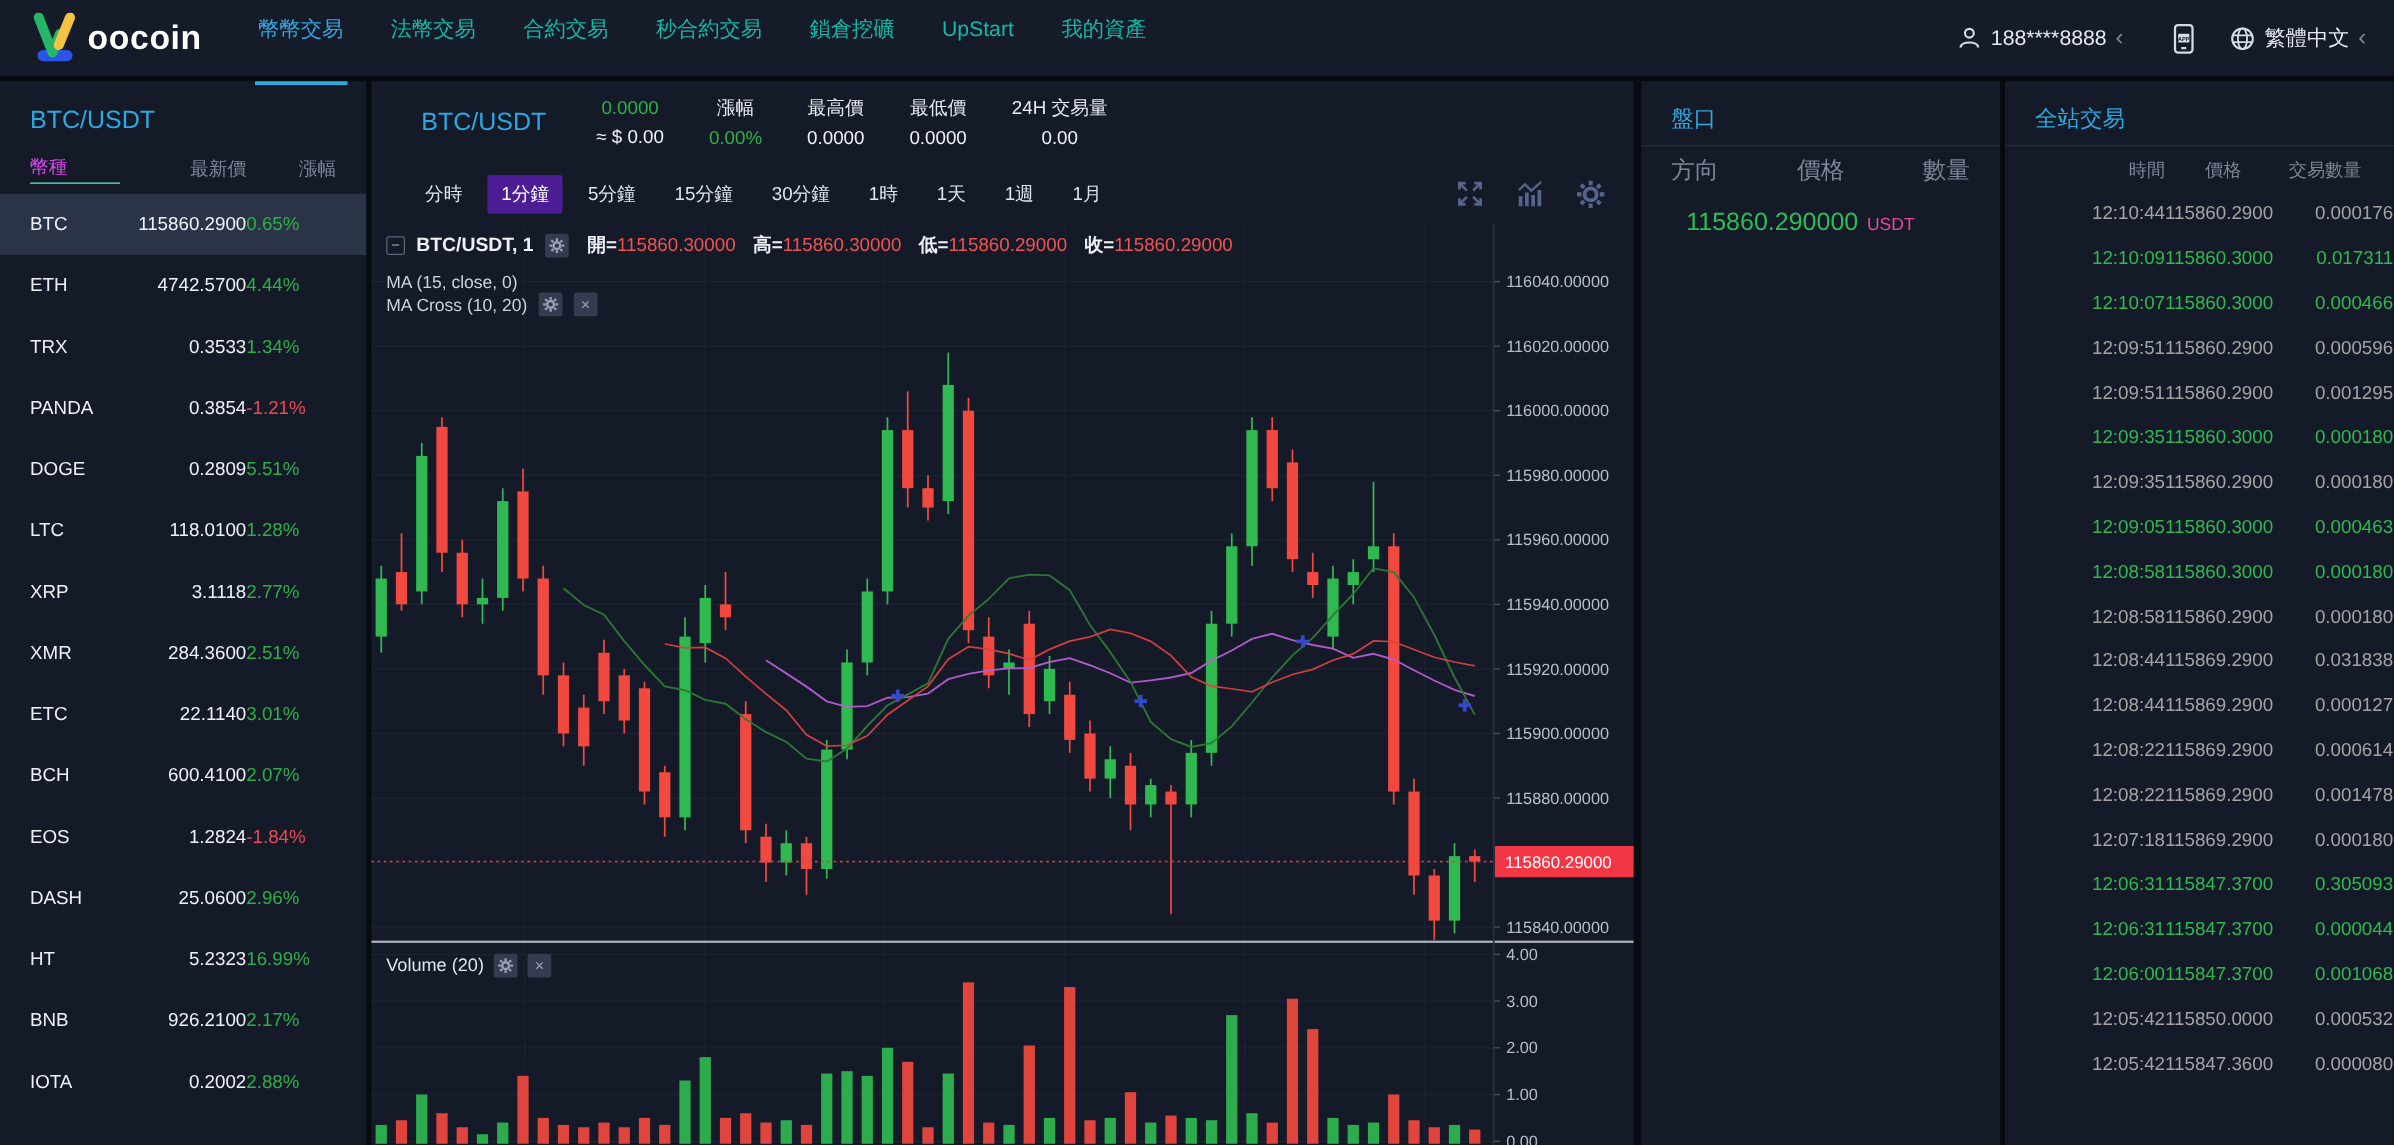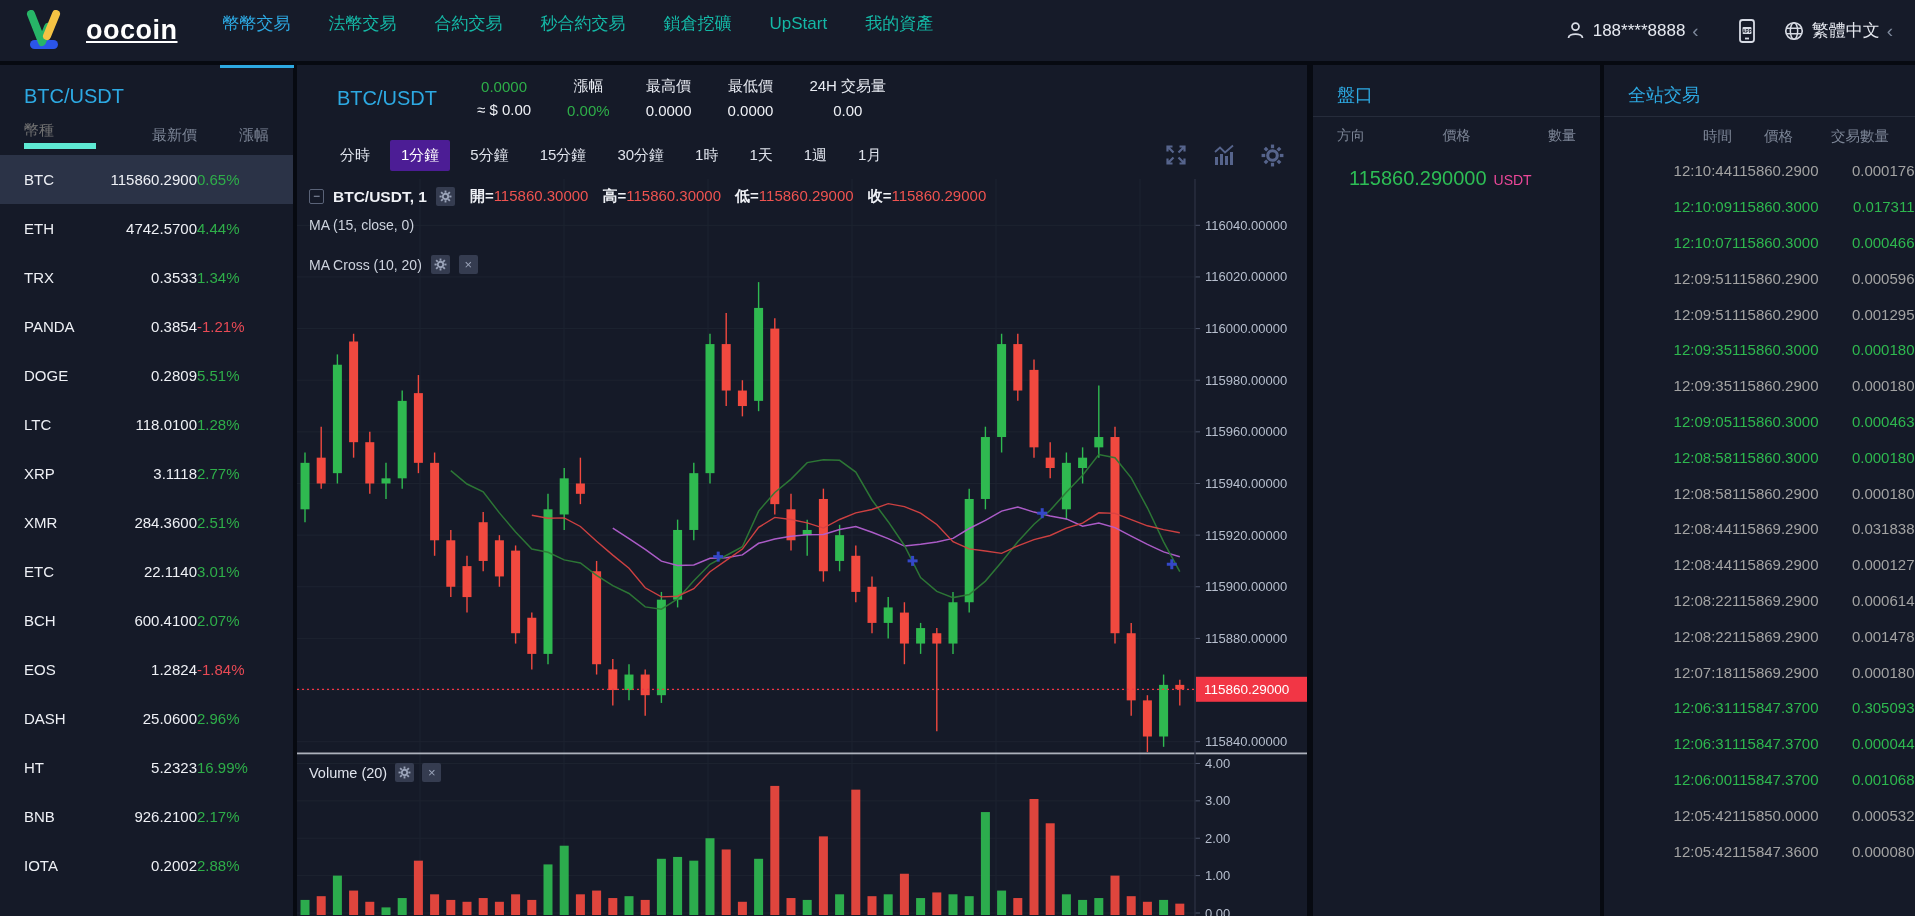--- a/index.html
+++ b/index.html
@@ -2,42 +2,42 @@
 <html><head>
 <meta charset="utf-8">
 <style>
   * { margin:0; padding:0; box-sizing:border-box; }
   html,body { width:1915px; height:916px; overflow:hidden; background:#070a11;
     font-family:"Liberation Sans","DejaVu Sans",sans-serif; color:#dfe3ec; }
 
   
   .nav { height:61px; background:#161b29; display:flex; align-items:center; }
   .logo { display:flex; align-items:center; margin-left:22px; cursor:pointer; }
-  .logo-text { font-size:27px; font-weight:bold; color:#ffffff; letter-spacing:.5px; margin-left:20px;text-decoration:underline; }
+  .logo-text { font-size:27px; font-weight:bold; color:#ffffff; letter-spacing:.5px; margin-left:4px; }
   .menu { display:flex; height:75px; margin-left:26px; }
   .nav-item { position:relative; line-height:61px; padding:0 19px; font-size:17px; color:#14b8a6; cursor:pointer; white-space:nowrap; }
   .nav-item.active { color:#2da9e2; }
   .nav-item.active::after { content:""; position:absolute; left:16px; right:16px; bottom:0; height:3px; background:#2da9e2; }
   .nav-right { margin-left:auto; margin-right:18px; display:flex; align-items:center; gap:9px; font-size:17px; color:#e6e9f0; }
   .chev { color:#7e899c; font-size:19px; margin:0 4px 0 0; }
   .nav-right .grp { display:flex; align-items:center; gap:7px; cursor:pointer; }
   .nav-right .sp { width:14px; }
 
   
   .main { display:flex; padding-top:4px; height:855px; }
   .panel { background:#151a28; height:897px; }
   .market { width:293px; }
   .chartp { width:1010px; margin-left:4px; position:relative; }
   .book   { width:287px; margin-left:6px; }
   .trades { width:311px; margin-left:4px; }
 
   
   .mtitle { padding:20px 0 0 24px; font-size:20px; color:#2da9e2; height:50px; }
   .mhead { display:flex; align-items:center; height:40px; padding:0 24px; font-size:15px; color:#7c8596; }
-  .mhead .c1 { width:72px; color:#737373; border-bottom:6px solid #5eead4; padding-bottom:3px; cursor:pointer; }
+  .mhead .c1 { width:72px; color:#d946ef; border-bottom:1px solid #5eead4; padding-bottom:3px; cursor:pointer; }
   .mhead .c2 { flex:1; text-align:right; }
   .mhead .c3 { width:72px; text-align:right; }
   .mrow { display:flex; align-items:center; height:49px; padding:0 24px; font-size:15px; cursor:pointer; }
   .mrow.active { background:#2b3347; }
   .mrow .sym { width:72px; color:#eef0f5; }
   .mrow .prc { flex:1; text-align:right; color:#eef0f5; }
   .mrow .chg { width:72px; text-align:left; }
   .up { color:#2eae49; } .down { color:#e84a55; }
 
   
@@ -57,32 +57,32 @@
   .tab.active { background:#4c1d95; color:#ffffff; }
   .tools { margin-left:auto; margin-right:22px; display:flex; align-items:center; gap:24px; }
   .tools svg { cursor:pointer; }
 
   
   .canvas { position:relative; height:737px; }
   .canvas > svg { position:absolute; left:0; top:0; }
   .leg { position:absolute; left:12px; display:flex; align-items:center; gap:9px; font-size:15px; }
   .leg1 { top:8px; }
   .leg2 { top:38px; font-size:14px; color:#cdd3de; }
-  .leg3 { top:76px; font-size:14px; color:#cdd3de; }
+  .leg3 { top:55px; font-size:14px; color:#cdd3de; }
   .legvol { position:absolute; left:12px; top:584px; display:flex; align-items:center; gap:8px; font-size:14.5px; color:#dfe3ec; }
   .collapse-box { width:15px; height:15px; border:1px solid #5a6378; color:#9aa3b8; font-size:12px; line-height:13px; text-align:center; border-radius:2px; cursor:pointer; }
   .leg-title { font-weight:bold; color:#eef0f5; font-size:15.5px; }
   .chip { width:19px; height:19px; background:#353c50; border-radius:2px; display:inline-flex; align-items:center; justify-content:center; color:#9aa3b8; font-size:13px; cursor:pointer; }
   .ohlc { display:flex; gap:14px; margin-left:6px; }
   .ohlc b { color:#eef0f5; font-weight:bold; }
   .ohlc i { color:#ef5350; font-style:normal; }
 
   
   .ptitle { height:52px; padding:18px 0 0 24px; font-size:18px; color:#2da9e2; border-bottom:1px solid #262c3b; }
-  .bhead { display:flex; align-items:center; height:34px; padding:0 24px; font-size:14px; color:#7c8596; margin-top:2px; }
+  .bhead { display:flex; align-items:center; height:34px; padding:0 24px; font-size:19px; color:#7c8596; margin-top:2px; }
   .bhead .h1 { width:70px; }
   .bhead .h2 { flex:1; text-align:center; }
   .bhead .h3 { width:70px; text-align:right; }
   .bprice { padding:14px 0 0 36px; font-size:20px; color:#2dbd55; }
   .bprice .unit { font-size:14px; color:#ec4899; margin-left:7px; }
 
   .thead { display:grid; grid-template-columns:100px 1fr 96px; padding:0 26px 0 28px; height:34px; align-items:center; font-size:14.5px; color:#7c8596; margin-top:2px; }
   .thead span { text-align:right; }
   .trow { display:grid; grid-template-columns:100px 1fr 96px; padding:0 26px 0 28px; height:35.8px; align-items:center; font-size:15px; }
   .trow span { text-align:right; }

